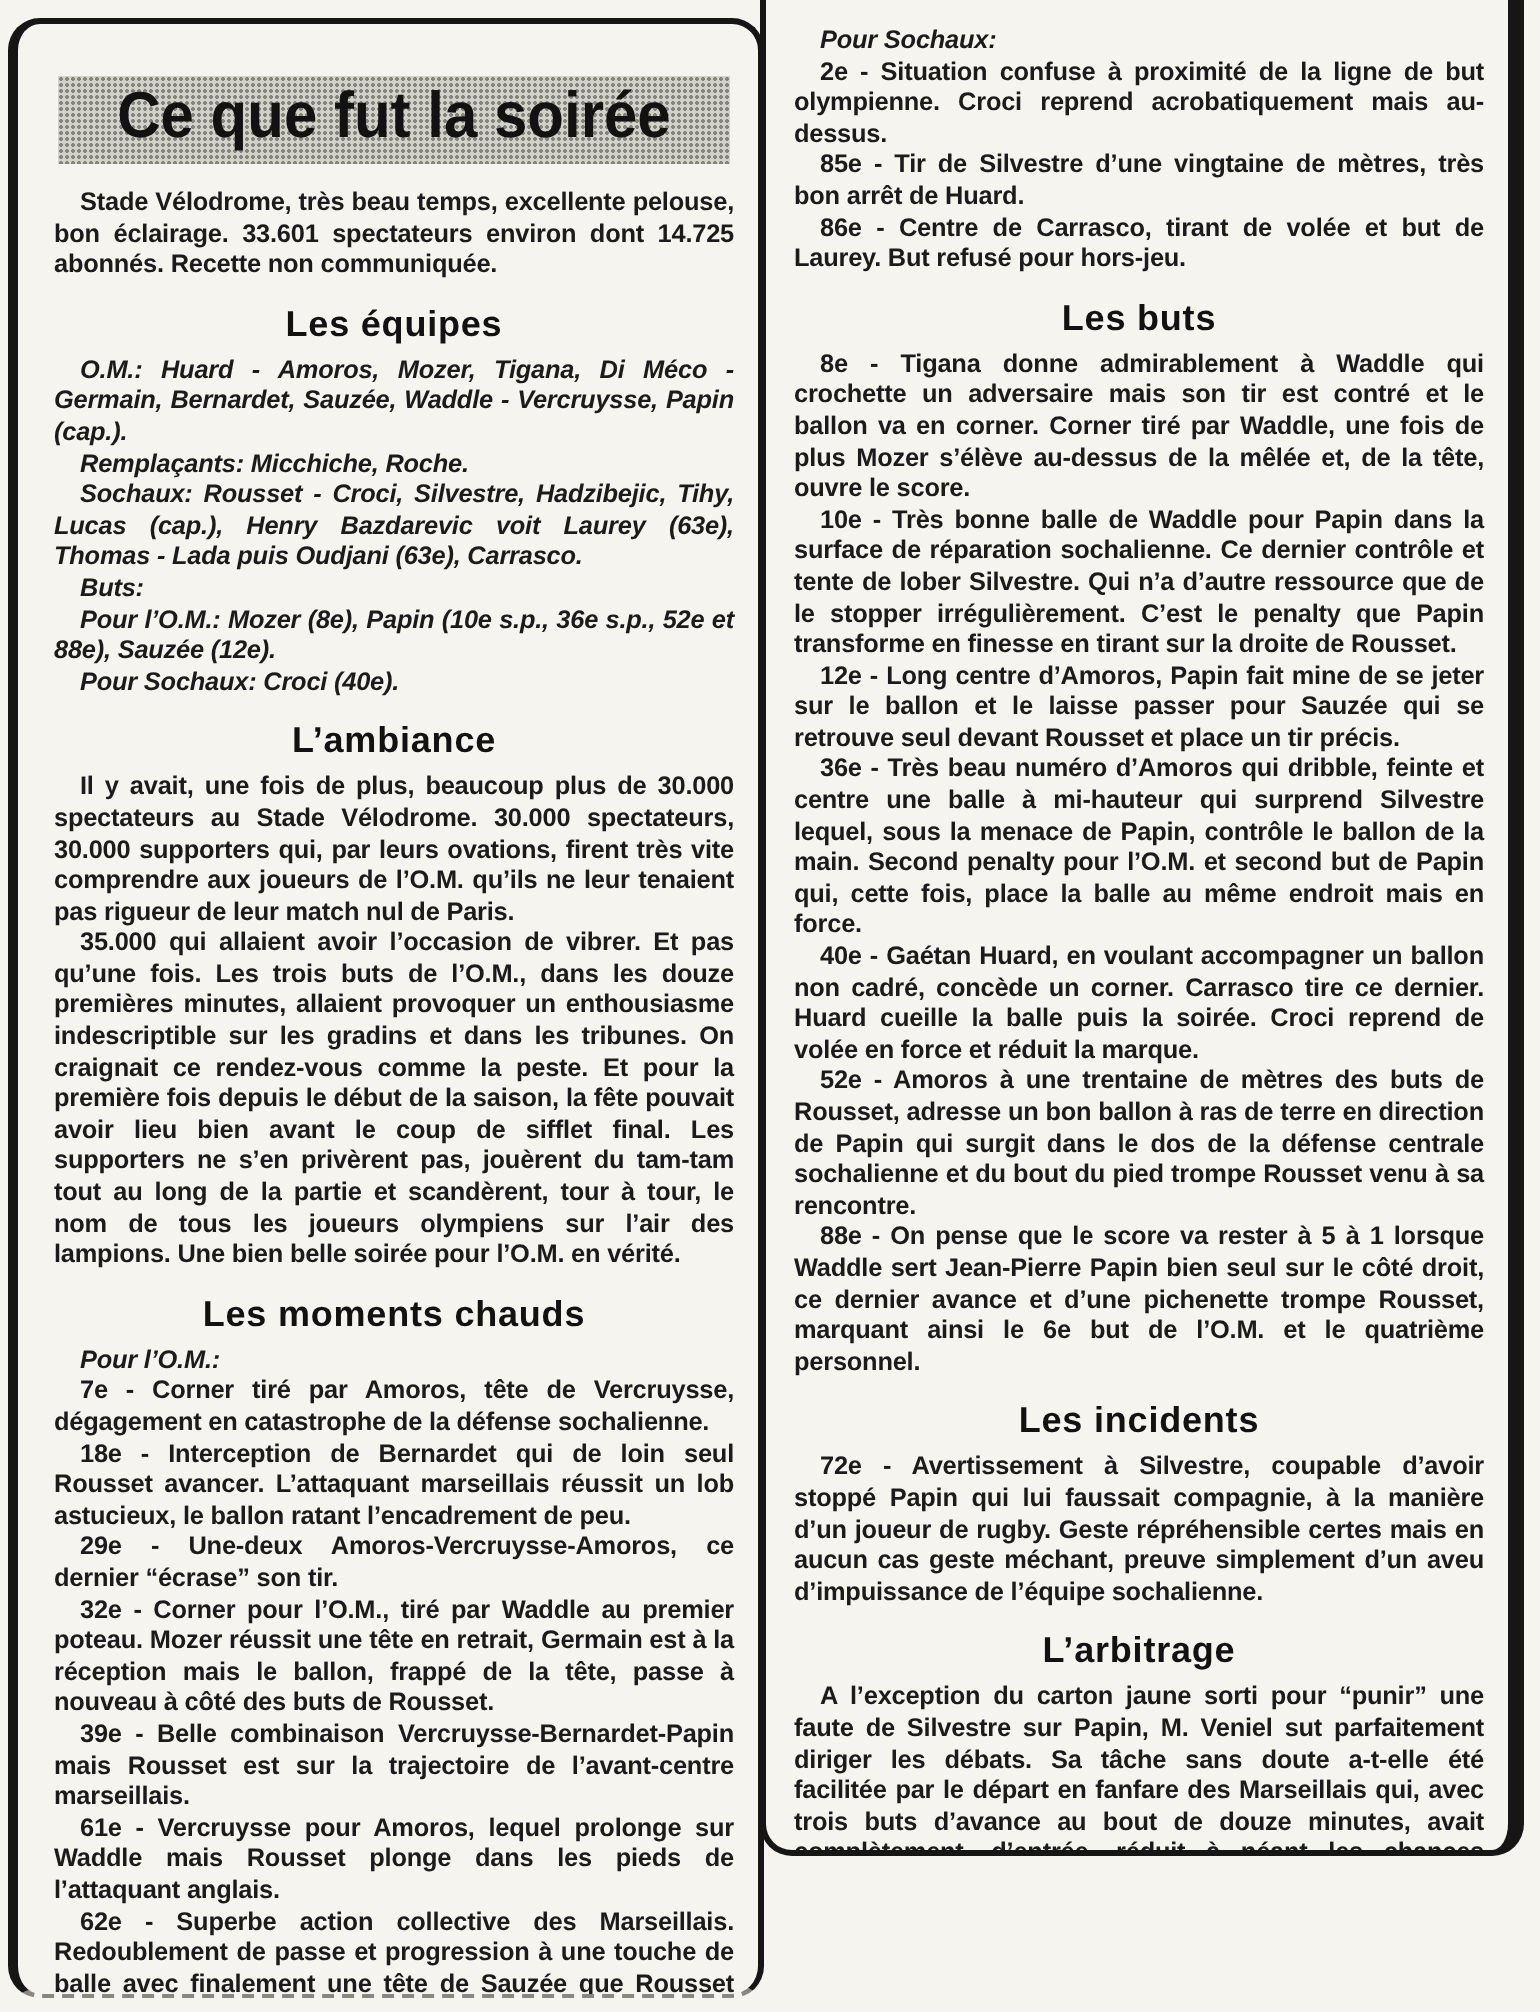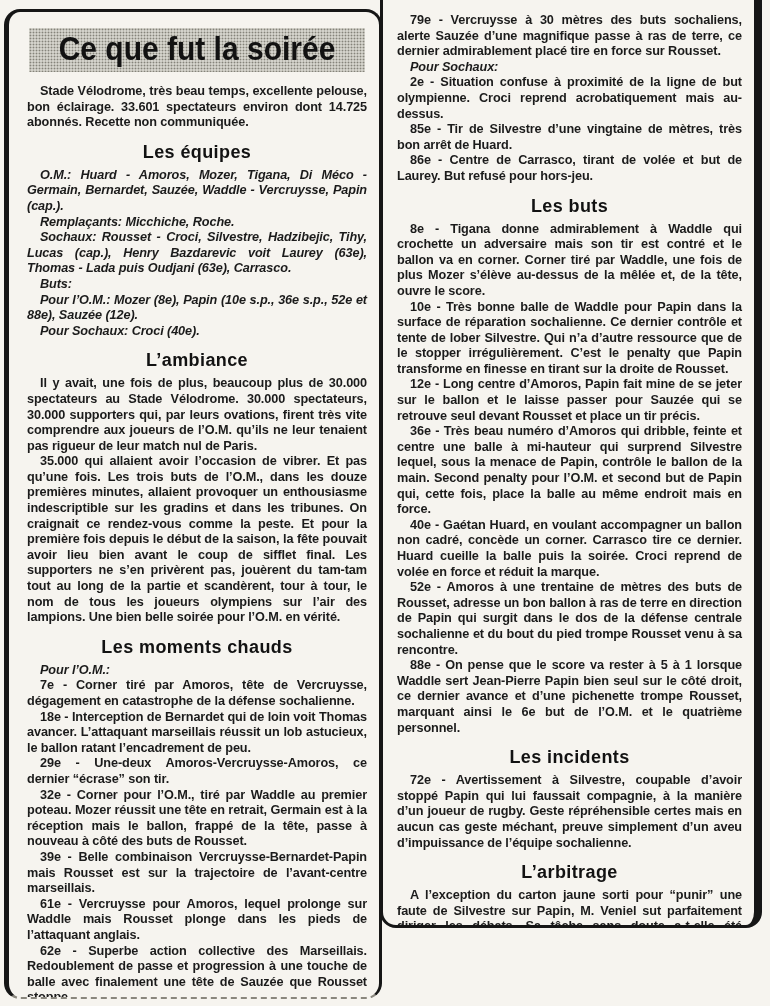--- a/index.html
+++ b/index.html
@@ -16,21 +16,21 @@
   
   .left-box {
     position: absolute;
     left: 4px; top: 9px;
     width: 378px; height: 990px;
     box-sizing: border-box;
     border: 3px solid #161616;
     border-left-width: 5px;
     border-bottom: 2px dashed #8a877e;
     border-radius: 16px;
-    padding: 12px 12px 6px 18px;
+    padding: 22px 12px 6px 18px;
     overflow: hidden;
   }
   .right-box {
     position: absolute;
     left: 380px; top: -22px;
     width: 382px; height: 950px;
     box-sizing: border-box;
     border: 3px solid #161616;
     border-right-width: 8px;
     border-radius: 16px;
@@ -97,32 +97,31 @@
   <p class="p it">Pour l’O.M.: Mozer (8e), Papin (10e s.p., 36e s.p., 52e et 88e), Sauzée (12e).</p>
   <p class="p it">Pour Sochaux: Croci (40e).</p>
 
   <h2 class="h">L’ambiance</h2>
   <p class="p">Il y avait, une fois de plus, beaucoup plus de 30.000 spectateurs au Stade Vélodrome. 30.000 spectateurs, 30.000 supporters qui, par leurs ovations, firent très vite comprendre aux joueurs de l’O.M. qu’ils ne leur tenaient pas rigueur de leur match nul de Paris.</p>
   <p class="p">35.000 qui allaient avoir l’occasion de vibrer. Et pas qu’une fois. Les trois buts de l’O.M., dans les douze premières minutes, allaient provoquer un enthousiasme indescriptible sur les gradins et dans les tribunes. On craignait ce rendez-vous comme la peste. Et pour la première fois depuis le début de la saison, la fête pouvait avoir lieu bien avant le coup de sifflet final. Les supporters ne s’en privèrent pas, jouèrent du tam-tam tout au long de la partie et scandèrent, tour à tour, le nom de tous les joueurs olympiens sur l’air des lampions. Une bien belle soirée pour l’O.M. en vérité.</p>
 
   <h2 class="h">Les moments chauds</h2>
   <p class="p it">Pour l’O.M.:</p>
   <p class="p">7e - Corner tiré par Amoros, tête de Vercruysse, dégagement en catastrophe de la défense sochalienne.</p>
-  <p class="p">18e - Interception de Bernardet qui de loin voit Thomas avancer. L’attaquant marseillais réussit un lob astucieux, le ballon ratant l’encadrement de peu.</p>
+  <p class="p">18e - Interception de Bernardet qui de loin seul Rousset avancer. L’attaquant marseillais réussit un lob astucieux, le ballon ratant l’encadrement de peu.</p>
   <p class="p">29e - Une-deux Amoros-Vercruysse-Amoros, ce dernier “écrase” son tir.</p>
   <p class="p">32e - Corner pour l’O.M., tiré par Waddle au premier poteau. Mozer réussit une tête en retrait, Germain est à la réception mais le ballon, frappé de la tête, passe à nouveau à côté des buts de Rousset.</p>
   <p class="p">39e - Belle combinaison Vercruysse-Bernardet-Papin mais Rousset est sur la trajectoire de l’avant-centre marseillais.</p>
   <p class="p">61e - Vercruysse pour Amoros, lequel prolonge sur Waddle mais Rousset plonge dans les pieds de l’attaquant anglais.</p>
   <p class="p">62e - Superbe action collective des Marseillais. Redoublement de passe et progression à une touche de balle avec finalement une tête de Sauzée que Rousset stoppe.</p>
 
 </div>
 
 <div class="right-box">
 
-  <p class="p">79e - Vercruysse à 30 mètres des buts sochaliens, alerte Sauzée d’une magnifique passe à ras de terre, ce dernier admirablement placé tire en force sur Rousset.</p>
   <p class="p it">Pour Sochaux:</p>
   <p class="p">2e - Situation confuse à proximité de la ligne de but olympienne. Croci reprend acrobatiquement mais au-dessus.</p>
   <p class="p">85e - Tir de Silvestre d’une vingtaine de mètres, très bon arrêt de Huard.</p>
   <p class="p">86e - Centre de Carrasco, tirant de volée et but de Laurey. But refusé pour hors-jeu.</p>
 
   <h2 class="h">Les buts</h2>
   <p class="p">8e - Tigana donne admirablement à Waddle qui crochette un adversaire mais son tir est contré et le ballon va en corner. Corner tiré par Waddle, une fois de plus Mozer s’élève au-dessus de la mêlée et, de la tête, ouvre le score.</p>
   <p class="p">10e - Très bonne balle de Waddle pour Papin dans la surface de réparation sochalienne. Ce dernier contrôle et tente de lober Silvestre. Qui n’a d’autre ressource que de le stopper irrégulièrement. C’est le penalty que Papin transforme en finesse en tirant sur la droite de Rousset.</p>
   <p class="p">12e - Long centre d’Amoros, Papin fait mine de se jeter sur le ballon et le laisse passer pour Sauzée qui se retrouve seul devant Rousset et place un tir précis.</p>
   <p class="p">36e - Très beau numéro d’Amoros qui dribble, feinte et centre une balle à mi-hauteur qui surprend Silvestre lequel, sous la menace de Papin, contrôle le ballon de la main. Second penalty pour l’O.M. et second but de Papin qui, cette fois, place la balle au même endroit mais en force.</p>

